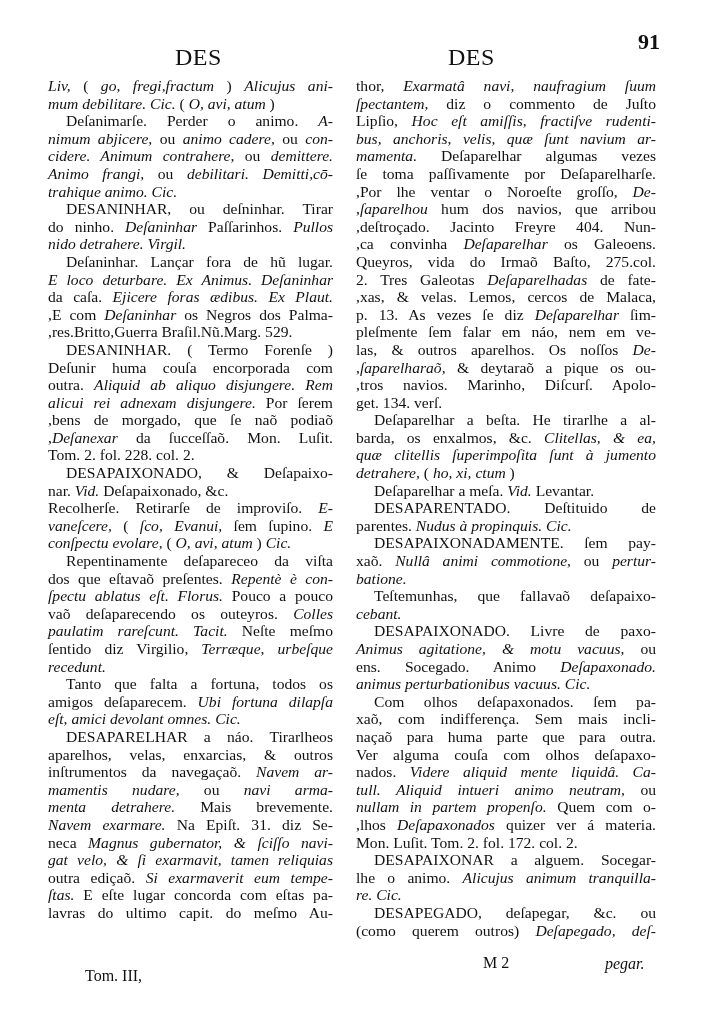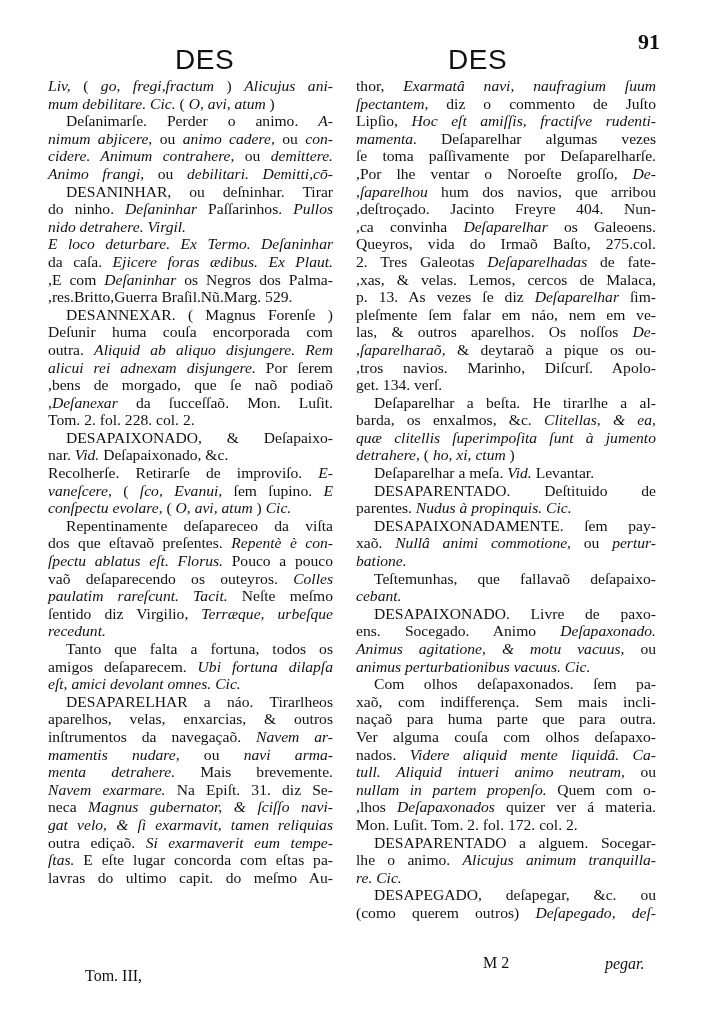--- a/index.html
+++ b/index.html
@@ -3,22 +3,22 @@
   <meta charset="utf-8">
   <style>
     html, body { margin: 0; padding: 0; background: #ffffff; }
     body {
       width: 709px; height: 1032px; position: relative; overflow: hidden;
       font-family: "DejaVu Serif", "Liberation Serif", serif;
       color: #111111;
     }
     .page { position: absolute; left: 0; top: 0; width: 709px; height: 1032px; }
     .running-head {
-      position: absolute; top: 44px; font-size: 28px; letter-spacing: 0.5px;
-      font-family: Liberation Sans, sans-serif;
+      position: absolute; top: 44px; font-size: 24px; letter-spacing: 0.5px;
+      font-family: Liberation Serif, serif;
     }
     .head-left { left: 175px; }
     .head-right { left: 448px; }
     .folio {
       position: absolute; top: 29px; left: 638px; font-size: 22px; font-weight: bold;
       font-family: "Liberation Serif", "DejaVu Serif", serif;
     }
     .column {
       position: absolute; top: 77px;
       font-family: "Liberation Serif", "DejaVu Serif", serif;
@@ -49,28 +49,30 @@
   <div class="running-head head-right">DES</div>
   <div class="folio">91</div>
 
   <div class="column col-left">
       <span class="line"><span class="it">Liv, </span><span>( </span><span class="it">go, fregi,fractum</span><span> ) </span><span class="it">Alicujus ani-</span></span>
       <span class="line last"><span class="it">mum debilitare. Cic. </span><span>( </span><span class="it">O, avi, atum</span><span> )</span></span>
       <span class="line indent"><span>Deſanimarſe. Perder o animo. </span><span class="it">A-</span></span>
       <span class="line"><span class="it">nimum abjicere, </span><span>ou </span><span class="it">animo cadere, </span><span>ou </span><span class="it">con-</span></span>
       <span class="line"><span class="it">cidere. Animum contrahere, </span><span>ou </span><span class="it">demittere.</span></span>
       <span class="line"><span class="it">Animo frangi, </span><span>ou </span><span class="it">debilitari. Demitti,cō-</span></span>
+      <span class="line last"><span class="it">trahique animo. Cic.</span></span>
       <span class="line indent"><span>DESANINHAR, ou deſninhar. Tirar</span></span>
       <span class="line"><span>do ninho. </span><span class="it">Deſaninhar </span><span>Paſſarinhos. </span><span class="it">Pullos</span></span>
       <span class="line last"><span class="it">nido detrahere. Virgil.</span></span>
-      <span class="line"><span class="it">E loco deturbare. Ex Termo. Deſaninhar</span></span>
+      <span class="line indent"><span>Deſaninhar. Lançar fora de hũ lugar.</span></span>
+      <span class="line"><span class="it">E loco deturbare. Ex Animus. Deſaninhar</span></span>
       <span class="line"><span>da caſa. </span><span class="it">Ejicere foras ædibus. Ex Plaut.</span></span>
       <span class="line"><span>,E com </span><span class="it">Deſaninhar </span><span>os Negros dos Palma-</span></span>
       <span class="line last"><span>,res.Britto,Guerra Braſil.Nũ.Marg. 529.</span></span>
-      <span class="line indent"><span>DESANNEXAR. ( Magnus Forenſe )</span></span>
+      <span class="line indent"><span>DESANINHAR. ( Termo Forenſe )</span></span>
       <span class="line"><span>Deſunir huma couſa encorporada com</span></span>
       <span class="line"><span>outra. </span><span class="it">Aliquid ab aliquo disjungere. Rem</span></span>
       <span class="line"><span class="it">alicui rei adnexam disjungere. </span><span>Por ſerem</span></span>
       <span class="line"><span>,bens de morgado, que ſe naõ podiaõ</span></span>
       <span class="line"><span>,</span><span class="it">Deſanexar </span><span>da ſucceſſaõ. Mon. Luſit.</span></span>
       <span class="line last"><span>Tom. 2. fol. 228. col. 2.</span></span>
       <span class="line indent"><span>DESAPAIXONADO, &amp; Deſapaixo-</span></span>
       <span class="line last"><span>nar. </span><span class="it">Vid.</span><span> Deſapaixonado, &amp;c.</span></span>
       <span class="line"><span>Recolherſe. Retirarſe de improviſo. </span><span class="it">E-</span></span>
       <span class="line"><span class="it">vaneſcere, </span><span>( </span><span class="it">ſco, Evanui, </span><span>ſem ſupino. </span><span class="it">E</span></span>
@@ -94,20 +96,21 @@
       <span class="line"><span>neca </span><span class="it">Magnus gubernator, &amp; ſciſſo navi-</span></span>
       <span class="line"><span class="it">gat velo, &amp; ſi exarmavit, tamen reliquias</span></span>
       <span class="line"><span>outra ediçaõ. </span><span class="it">Si exarmaverit eum tempe-</span></span>
       <span class="line"><span class="it">ſtas. </span><span>E eſte lugar concorda com eſtas pa-</span></span>
       <span class="line"><span>lavras do ultimo capit. do meſmo Au-</span></span>
     </div>
   <div class="column col-right">
       <span class="line"><span>thor, </span><span class="it">Exarmatâ navi, naufragium ſuum</span></span>
       <span class="line"><span class="it">ſpectantem, </span><span>diz o commento de Juſto</span></span>
       <span class="line"><span>Lipſio, </span><span class="it">Hoc eſt amiſſis, fractiſve rudenti-</span></span>
+      <span class="line"><span class="it">bus, anchoris, velis, quæ ſunt navium ar-</span></span>
       <span class="line"><span class="it">mamenta. </span><span>Deſaparelhar algumas vezes</span></span>
       <span class="line"><span>ſe toma paſſivamente por Deſaparelharſe.</span></span>
       <span class="line"><span>,Por lhe ventar o Noroeſte groſſo, </span><span class="it">De-</span></span>
       <span class="line"><span>,</span><span class="it">ſaparelhou </span><span>hum dos navios, que arribou</span></span>
       <span class="line"><span>,deſtroçado. Jacinto Freyre 404. Nun-</span></span>
       <span class="line"><span>,ca convinha </span><span class="it">Deſaparelhar </span><span>os Galeoens.</span></span>
       <span class="line"><span>Queyros, vida do Irmaõ Baſto, 275.col.</span></span>
       <span class="line"><span>2. Tres Galeotas </span><span class="it">Deſaparelhadas </span><span>de fate-</span></span>
       <span class="line"><span>,xas, &amp; velas. Lemos, cercos de Malaca,</span></span>
       <span class="line"><span>p. 13. As vezes ſe diz </span><span class="it">Deſaparelhar </span><span>ſim-</span></span>
@@ -122,33 +125,33 @@
       <span class="line last"><span class="it">detrahere, </span><span>( </span><span class="it">ho, xi, ctum </span><span>)</span></span>
       <span class="line indent last"><span>Deſaparelhar a meſa. </span><span class="it">Vid. </span><span>Levantar.</span></span>
       <span class="line indent"><span>DESAPARENTADO. Deſtituido de</span></span>
       <span class="line last"><span>parentes. </span><span class="it">Nudus à propinquis. Cic.</span></span>
       <span class="line indent"><span>DESAPAIXONADAMENTE. ſem pay-</span></span>
       <span class="line"><span>xaõ. </span><span class="it">Nullâ animi commotione, </span><span>ou </span><span class="it">pertur-</span></span>
       <span class="line last"><span class="it">batione.</span></span>
       <span class="line indent"><span>Teſtemunhas, que fallavaõ deſapaixo-</span></span>
       <span class="line last"><span class="it">cebant.</span></span>
       <span class="line indent"><span>DESAPAIXONADO. Livre de paxo-</span></span>
+      <span class="line"><span class="it">Animus agitatione, &amp; motu vacuus, </span><span>ou</span></span>
       <span class="line"><span>ens. Socegado. Animo </span><span class="it">Deſapaxonado.</span></span>
-      <span class="line"><span class="it">Animus agitatione, &amp; motu vacuus, </span><span>ou</span></span>
       <span class="line last"><span class="it">animus perturbationibus vacuus. Cic.</span></span>
       <span class="line indent"><span>Com olhos deſapaxonados. ſem pa-</span></span>
       <span class="line"><span>xaõ, com indifferença. Sem mais incli-</span></span>
       <span class="line"><span>naçaõ para huma parte que para outra.</span></span>
       <span class="line"><span>Ver alguma couſa com olhos deſapaxo-</span></span>
       <span class="line"><span>nados. </span><span class="it">Videre aliquid mente liquidâ. Ca-</span></span>
       <span class="line"><span class="it">tull. Aliquid intueri animo neutram, </span><span>ou</span></span>
       <span class="line"><span class="it">nullam in partem propenſo. </span><span>Quem com o-</span></span>
       <span class="line"><span>,lhos </span><span class="it">Deſapaxonados </span><span>quizer ver á materia.</span></span>
       <span class="line last"><span>Mon. Luſit. Tom. 2. fol. 172. col. 2.</span></span>
-      <span class="line indent"><span>DESAPARENTADO a alguem. Socegar-</span></span>
+      <span class="line indent"><span>DESAPAIXONAR a alguem. Socegar-</span></span>
       <span class="line"><span>lhe o animo. </span><span class="it">Alicujus animum tranquilla-</span></span>
       <span class="line last"><span class="it">re. Cic.</span></span>
       <span class="line indent"><span>DESAPEGADO, deſapegar, &amp;c. ou</span></span>
       <span class="line"><span>(como querem outros) </span><span class="it">Deſapegado, deſ-</span></span>
     </div>
 
   <div class="catch catch-left">Tom. III,</div>
   <div class="catch sig">M 2</div>
   <div class="catch catch-right">pegar.</div>
 </div>

